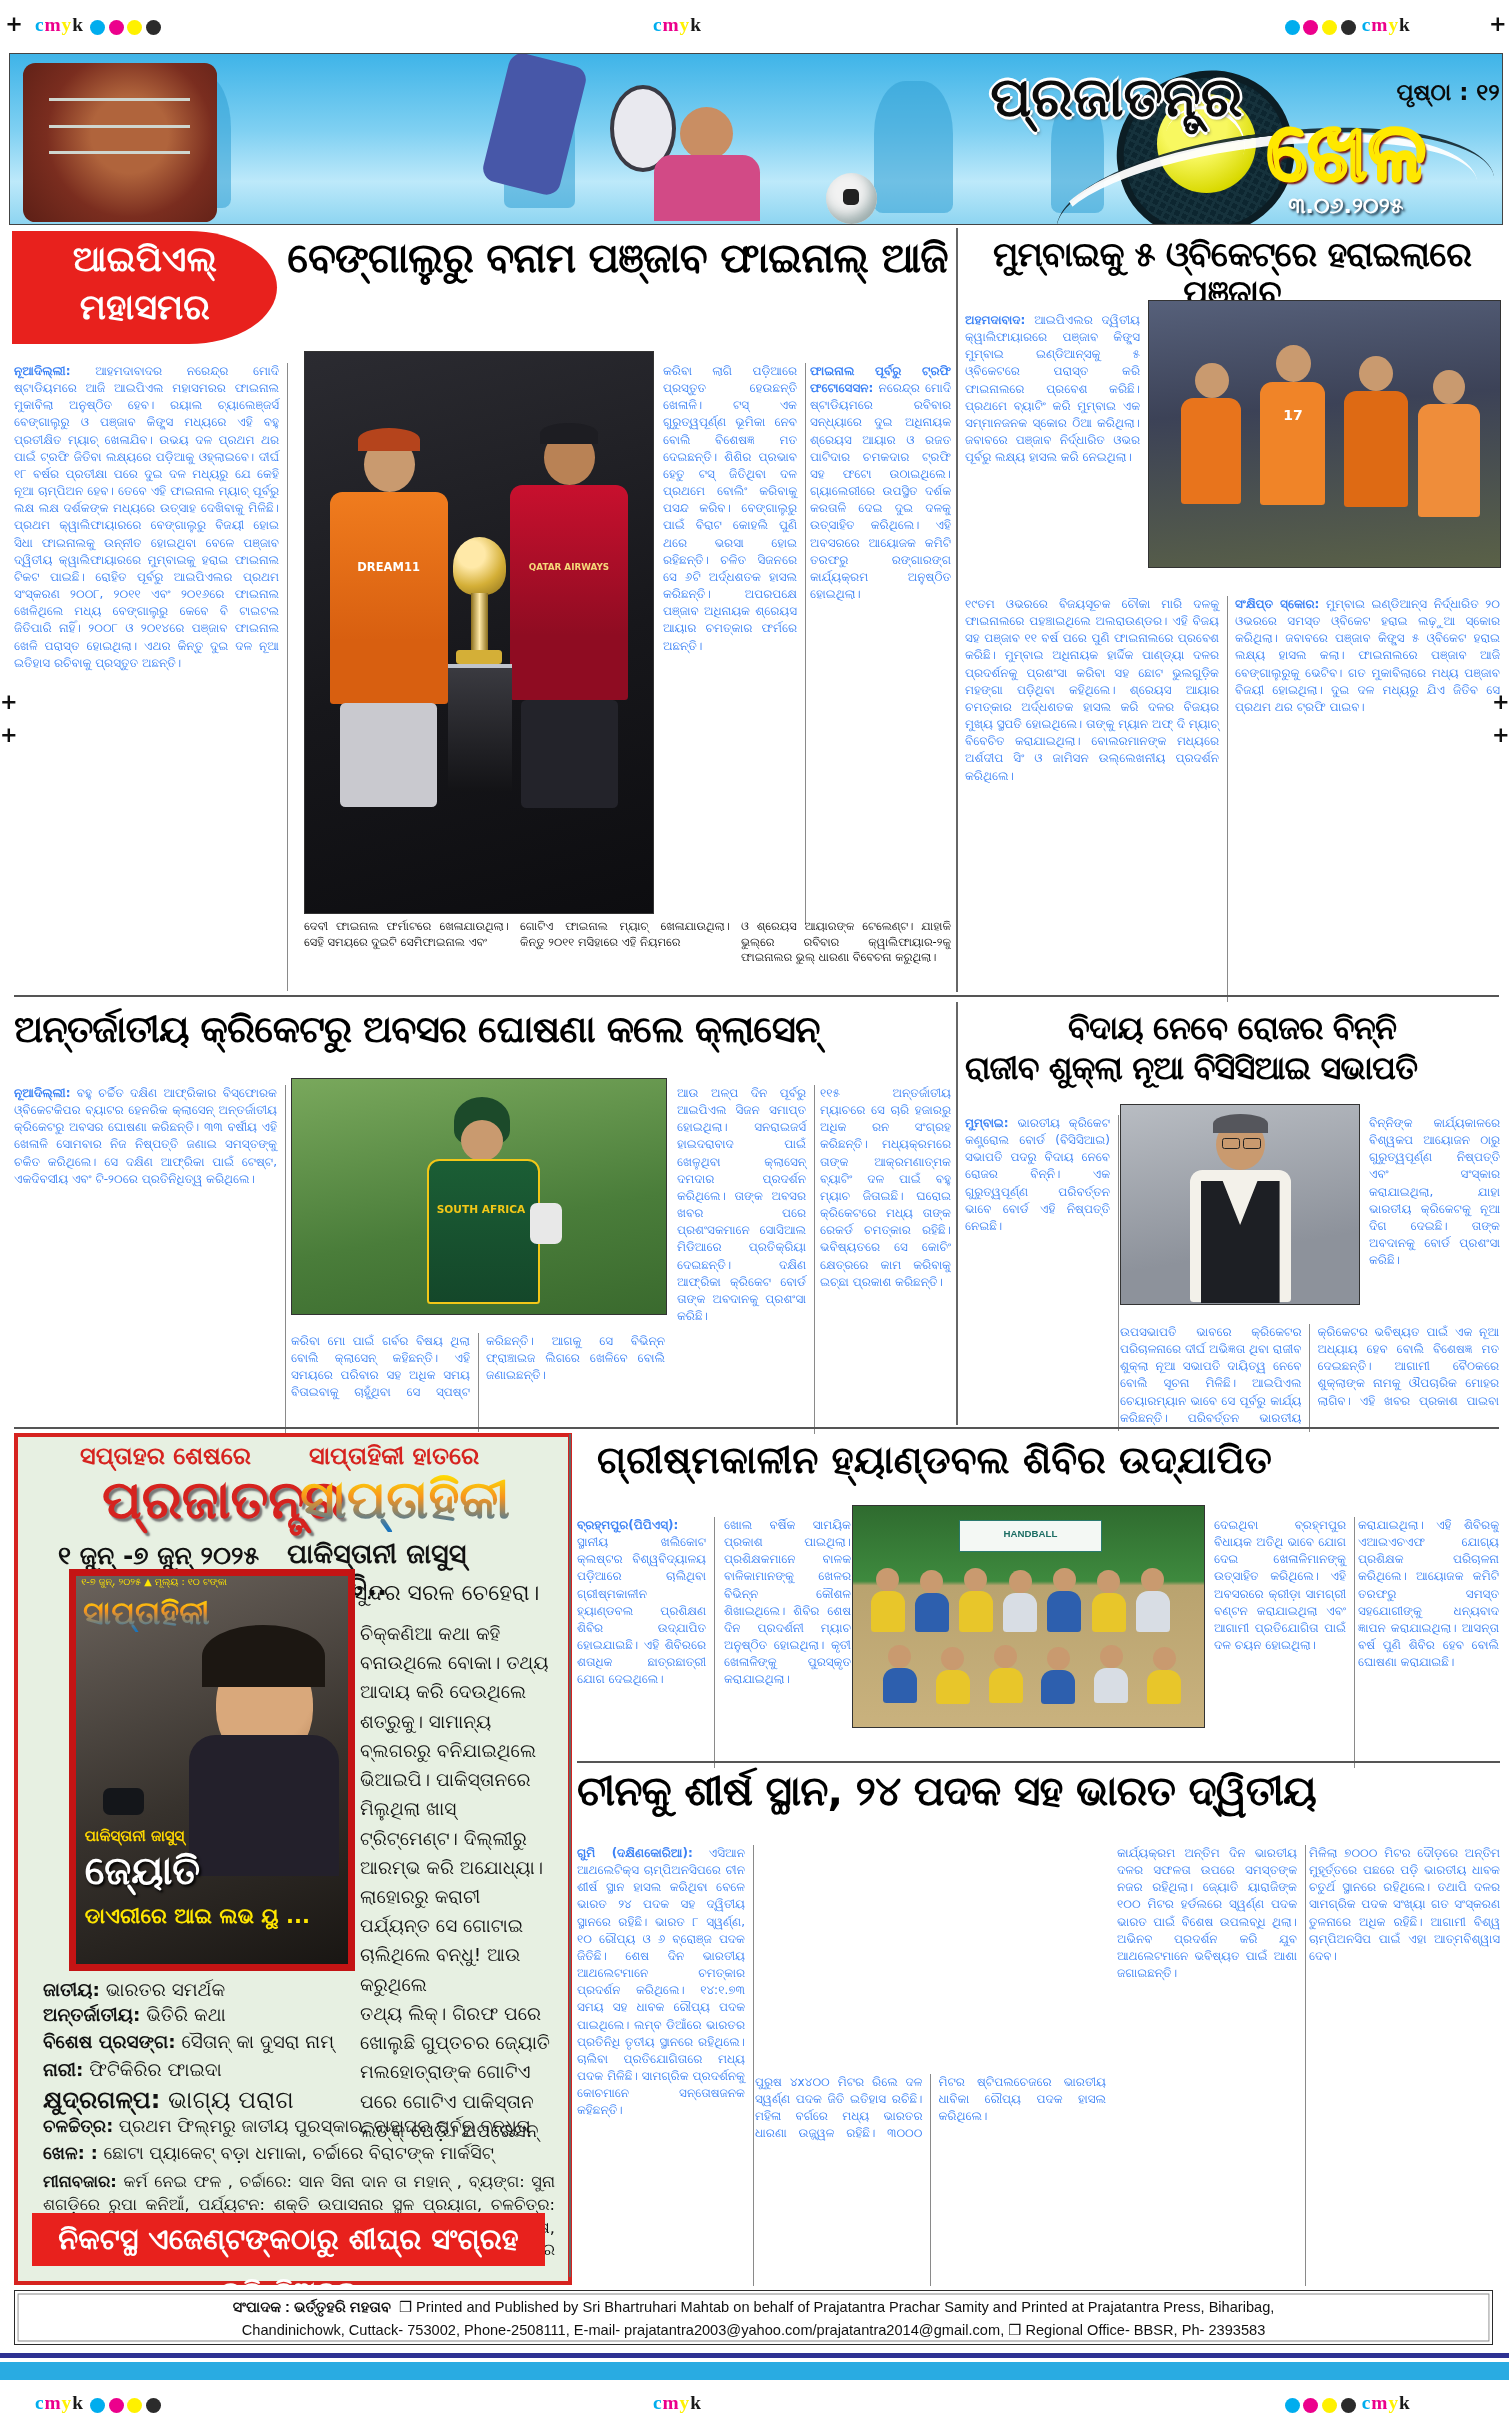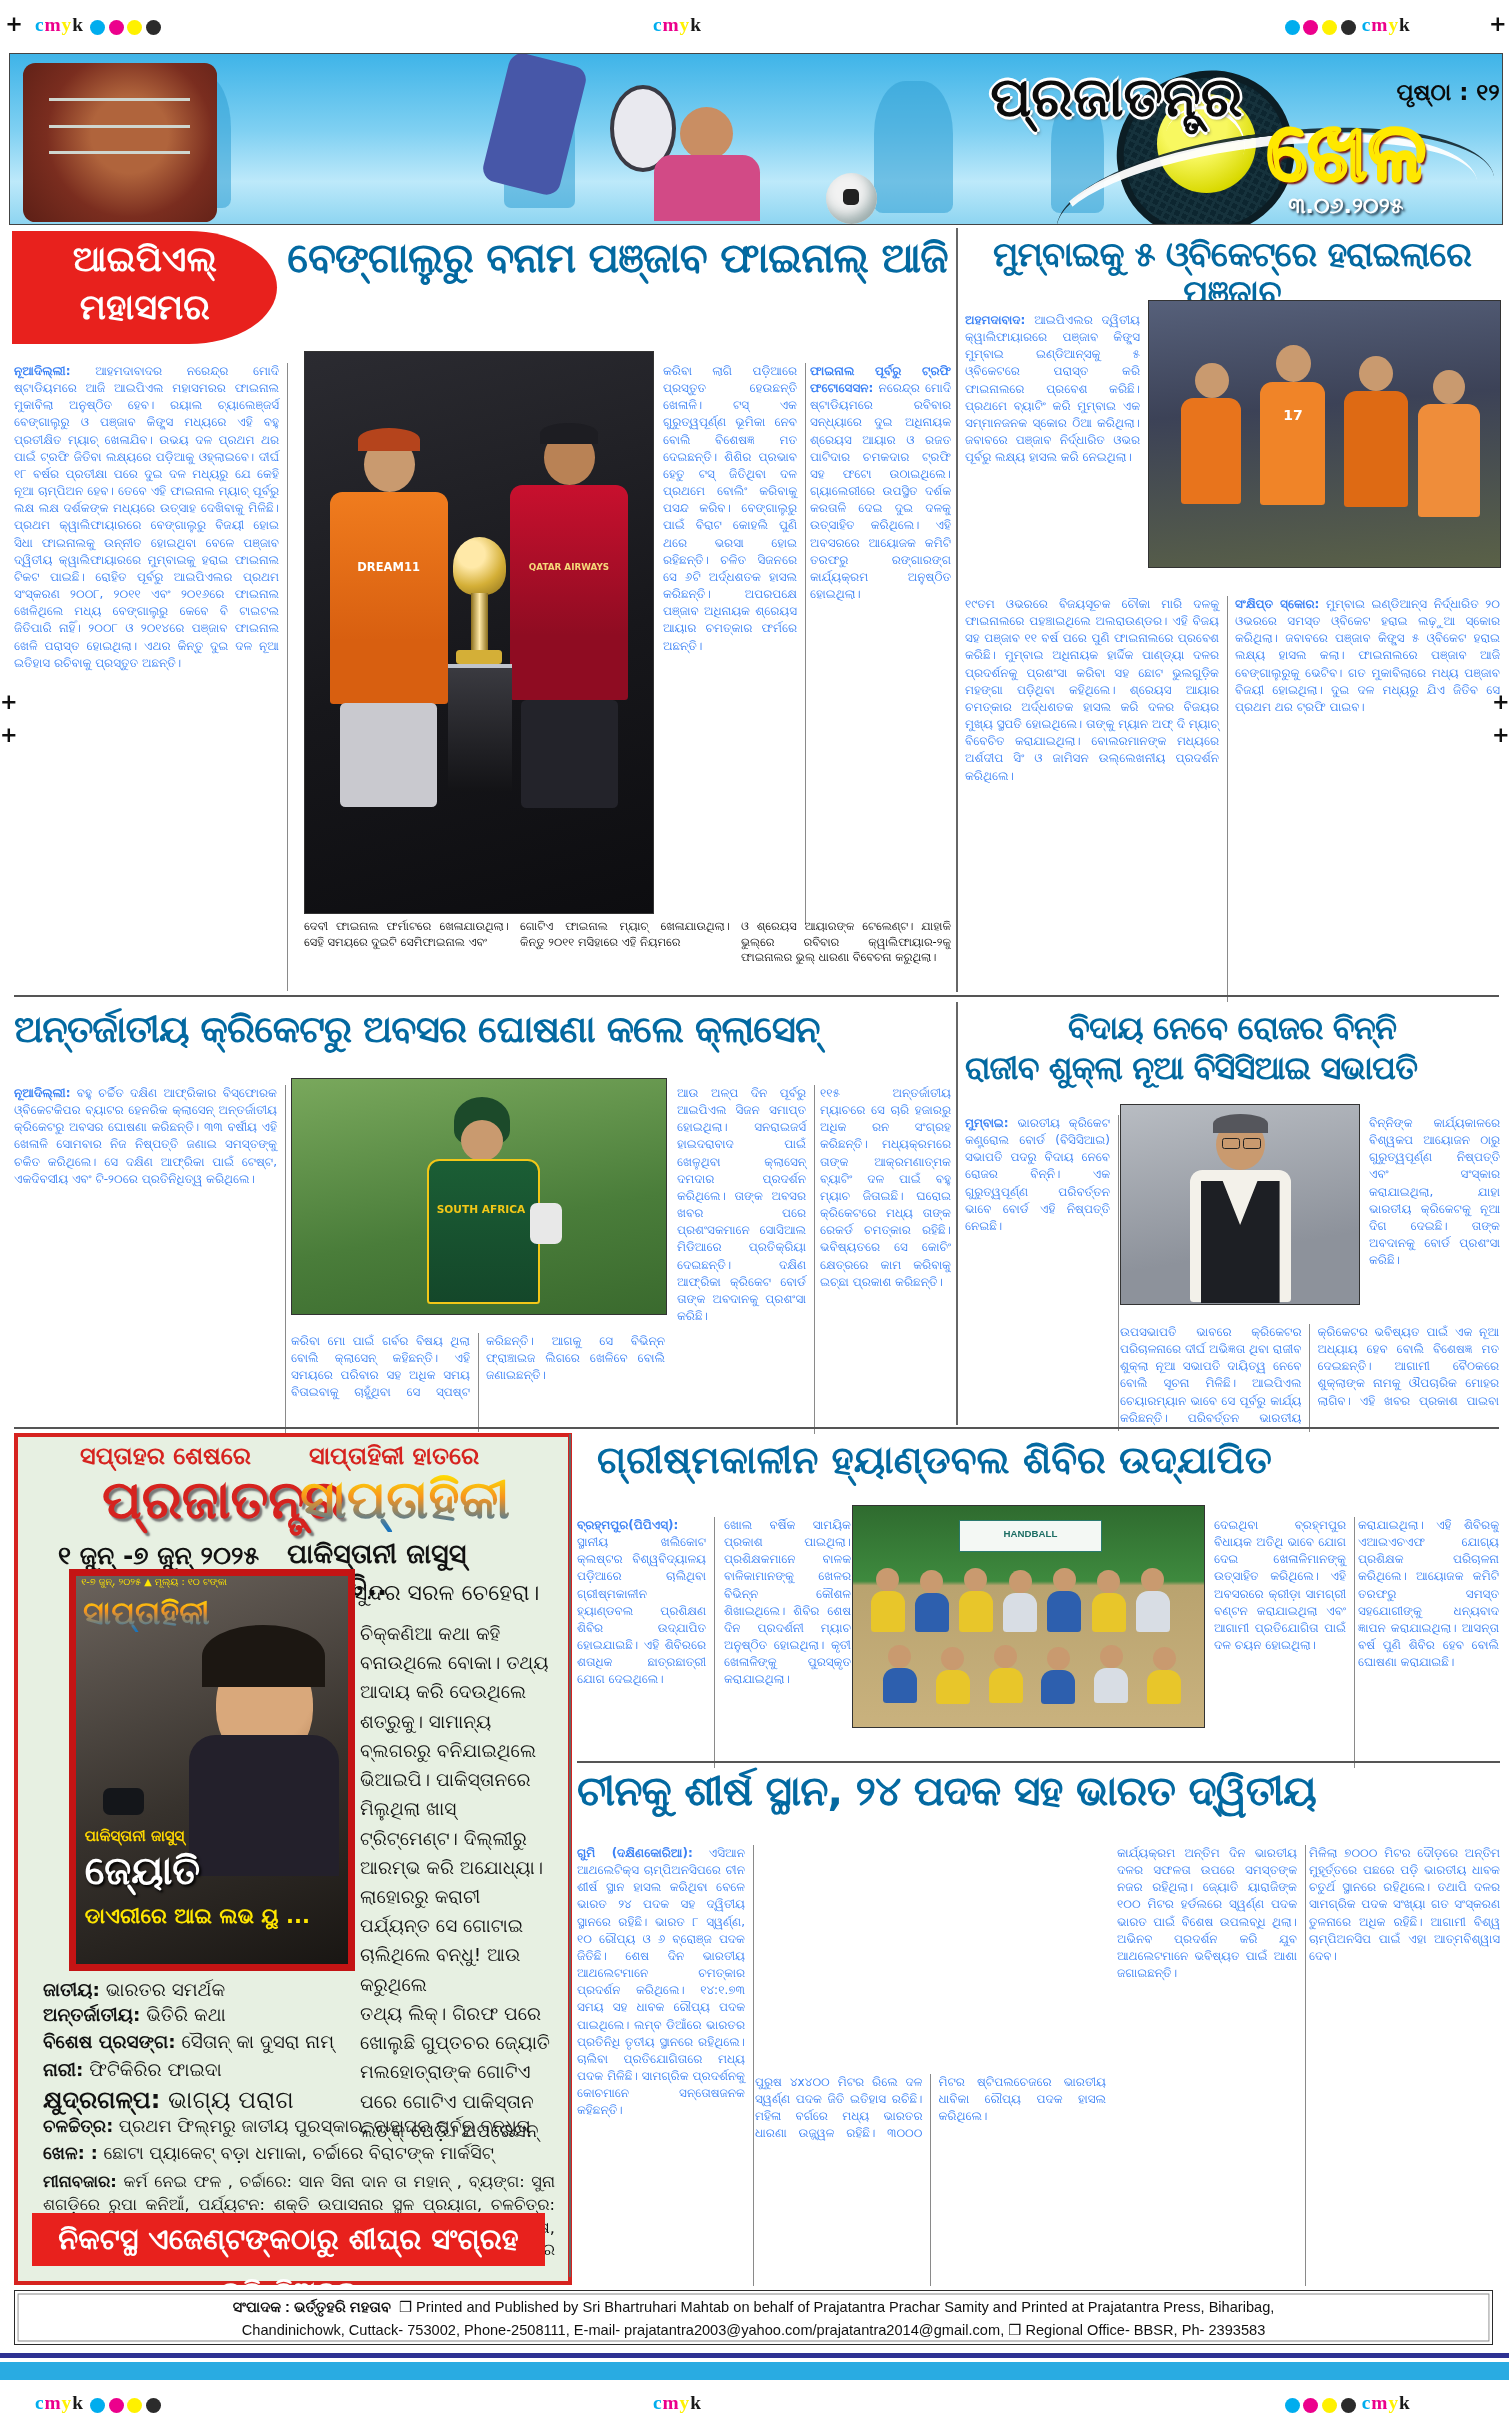--- a/index.html
+++ b/index.html
@@ -18,21 +18,21 @@
   .sil{position:absolute;background:#2f9fd4;opacity:.55;border-radius:40% 40% 8.8px 8.8px;}
   .mast-title{position:absolute;font-weight:bold;color:#0c0c0c;
     text-shadow:-2.6px 0 #fff,2.6px 0 #fff,0 -2.6px #fff,0 2.6px #fff,1.8px 1.8px 3.5px #444;}
   .khela{position:absolute;font-weight:bold;color:#a81d1a;-webkit-text-stroke:2.6px #ffe800;
     text-shadow:2.6px 2.6px 1.8px #7a1210;}
   .swoosh{position:absolute;width:423px;height:132px;border-radius:50%;
     border-top:10.6px solid #fff;border-left:5.3px solid transparent;transform:rotate(-7deg);opacity:.95;}
   .swoosh2{position:absolute;width:441px;height:141px;border-radius:50%;
     border-top:5.3px solid #13262e;transform:rotate(-7deg);opacity:.9;}
   
-  .hl{position:absolute;font-weight:bold;color:#0369a1;text-align:center;letter-spacing:-0.9px;line-height:1.12;}
+  .hl{position:absolute;font-weight:bold;color:#000000;text-align:center;letter-spacing:-0.9px;line-height:1.12;}
   .p{position:absolute;font-size:12px;line-height:1.43;text-align:justify;overflow:hidden;color:#3b82f6;}
   .p b{font-weight:bold;}
   .colrule{border-right:1.3px solid #8a8a8a;padding-right:8px;}
   .vr{position:absolute;width:1.8px;background:#666;}
   .hr{position:absolute;height:1.8px;background:#555;}
   .badge{position:absolute;background:#e8211d;color:#fff;font-weight:bold;text-align:center;
     border-radius:0 97px 97px 0/0 62px 62px 0;}
   
   .photo{position:absolute;overflow:hidden;border:0.9px solid #333;}
   .figure{position:absolute;}

